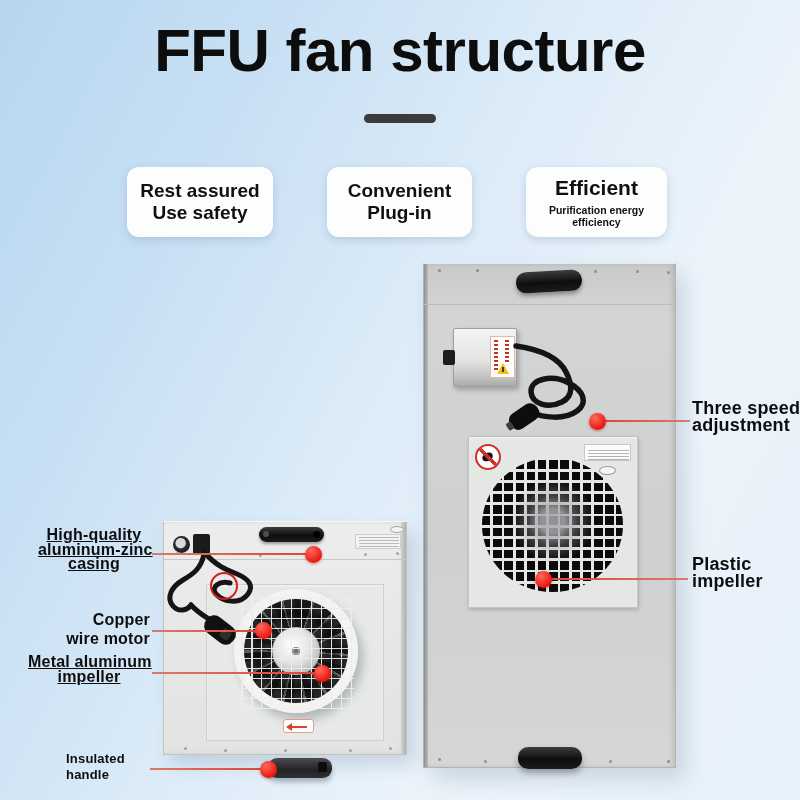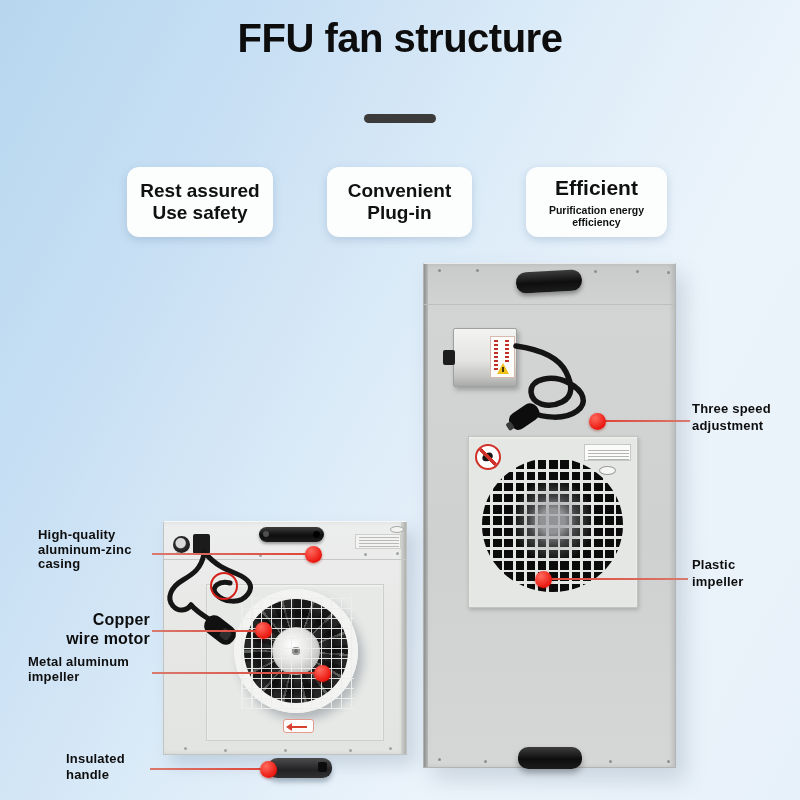--- a/index.html
+++ b/index.html
@@ -7,21 +7,21 @@
   body { font-family:"Liberation Sans", sans-serif; }
 
   .stage{
     position:relative; width:800px; height:800px;
     background:linear-gradient(118deg,#b7d7ef 0%,#c9e0f4 25%,#ddecf8 48%,#ecf4fb 70%,#e7f1f9 100%);
   }
 
   
   .page-title{
     position:absolute; top:16px; left:0; width:800px; text-align:center;
-    font-size:40px; font-weight:800; color:#0d0d0d; letter-spacing:-0.5px;
+    font-size:60px; font-weight:800; color:#0d0d0d; letter-spacing:-0.5px;
   }
   .title-dash{
     position:absolute; left:364px; top:114px; width:72px; height:9px;
     background:#3b3b3b; border-radius:5px;
   }
 
   
   .badges{ position:absolute; left:127px; top:167px; width:540px; height:70px;
     display:flex; justify-content:space-between; }
   .badge{
@@ -165,22 +165,22 @@
   .cord-svg{ position:absolute; left:0; top:0; pointer-events:none; }
 
   
   .dot{ position:absolute; width:17px; height:17px; border-radius:50%; z-index:6;
     background:radial-gradient(circle at 35% 30%,#ff6a5e,#ea170f 70%);
     box-shadow:0 1px 3px rgba(140,10,0,.45); }
   .cline{ position:absolute; height:2px; z-index:5;
     background:linear-gradient(90deg,#df4639,#d97a6e); }
   .ctext{ position:absolute; z-index:5; color:#0e0e0e; font-weight:800; letter-spacing:.2px; }
   .ctext div{ white-space:nowrap; }
-  .t-right{ font-size:13px; line-height:17px; }
-  .t-small{ font-size:13px; line-height:14.5px; text-align:left; }
+  .t-right{ font-size:18px; line-height:17px; }
+  .t-small{ font-size:16px; line-height:14.5px; text-align:center;text-decoration:underline; }
   .t-copper{ font-size:16px; line-height:19px; text-align:right; }
   .t-handle{ font-size:13px; line-height:16px; }
 </style>
 </head>
 <body>
 
 <div class="stage">
 
   <div class="page-title">FFU fan structure</div>
   <div class="title-dash"></div>

